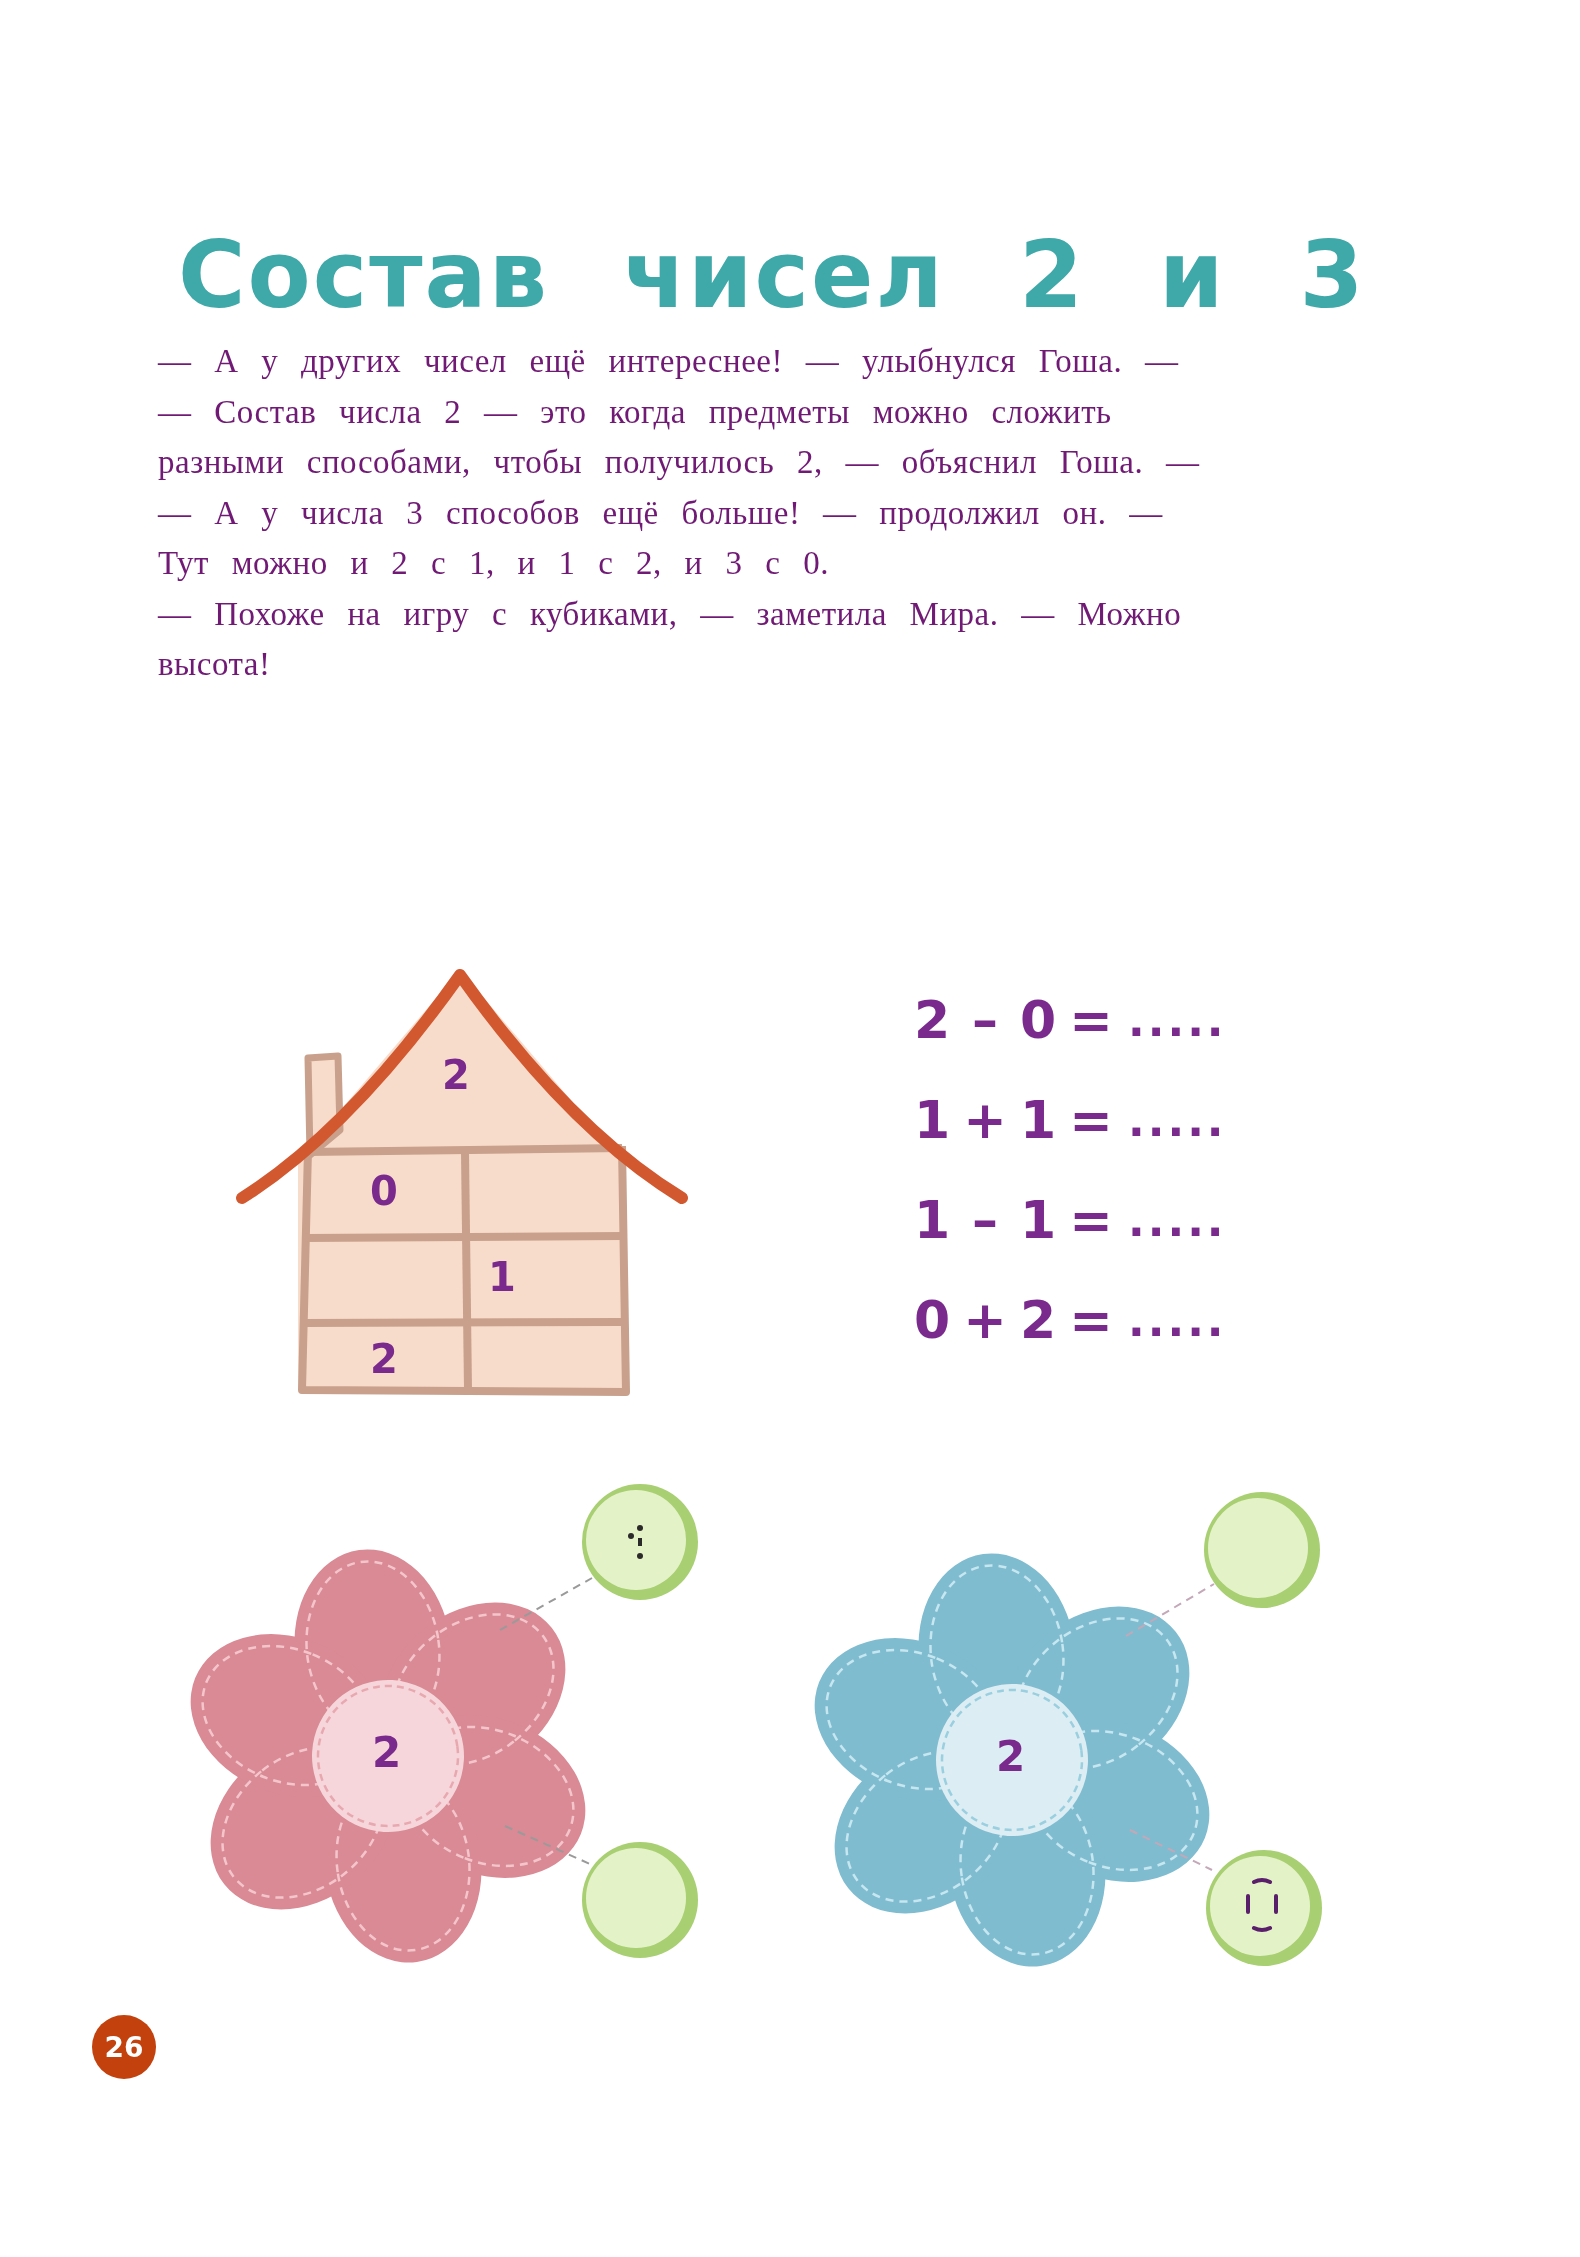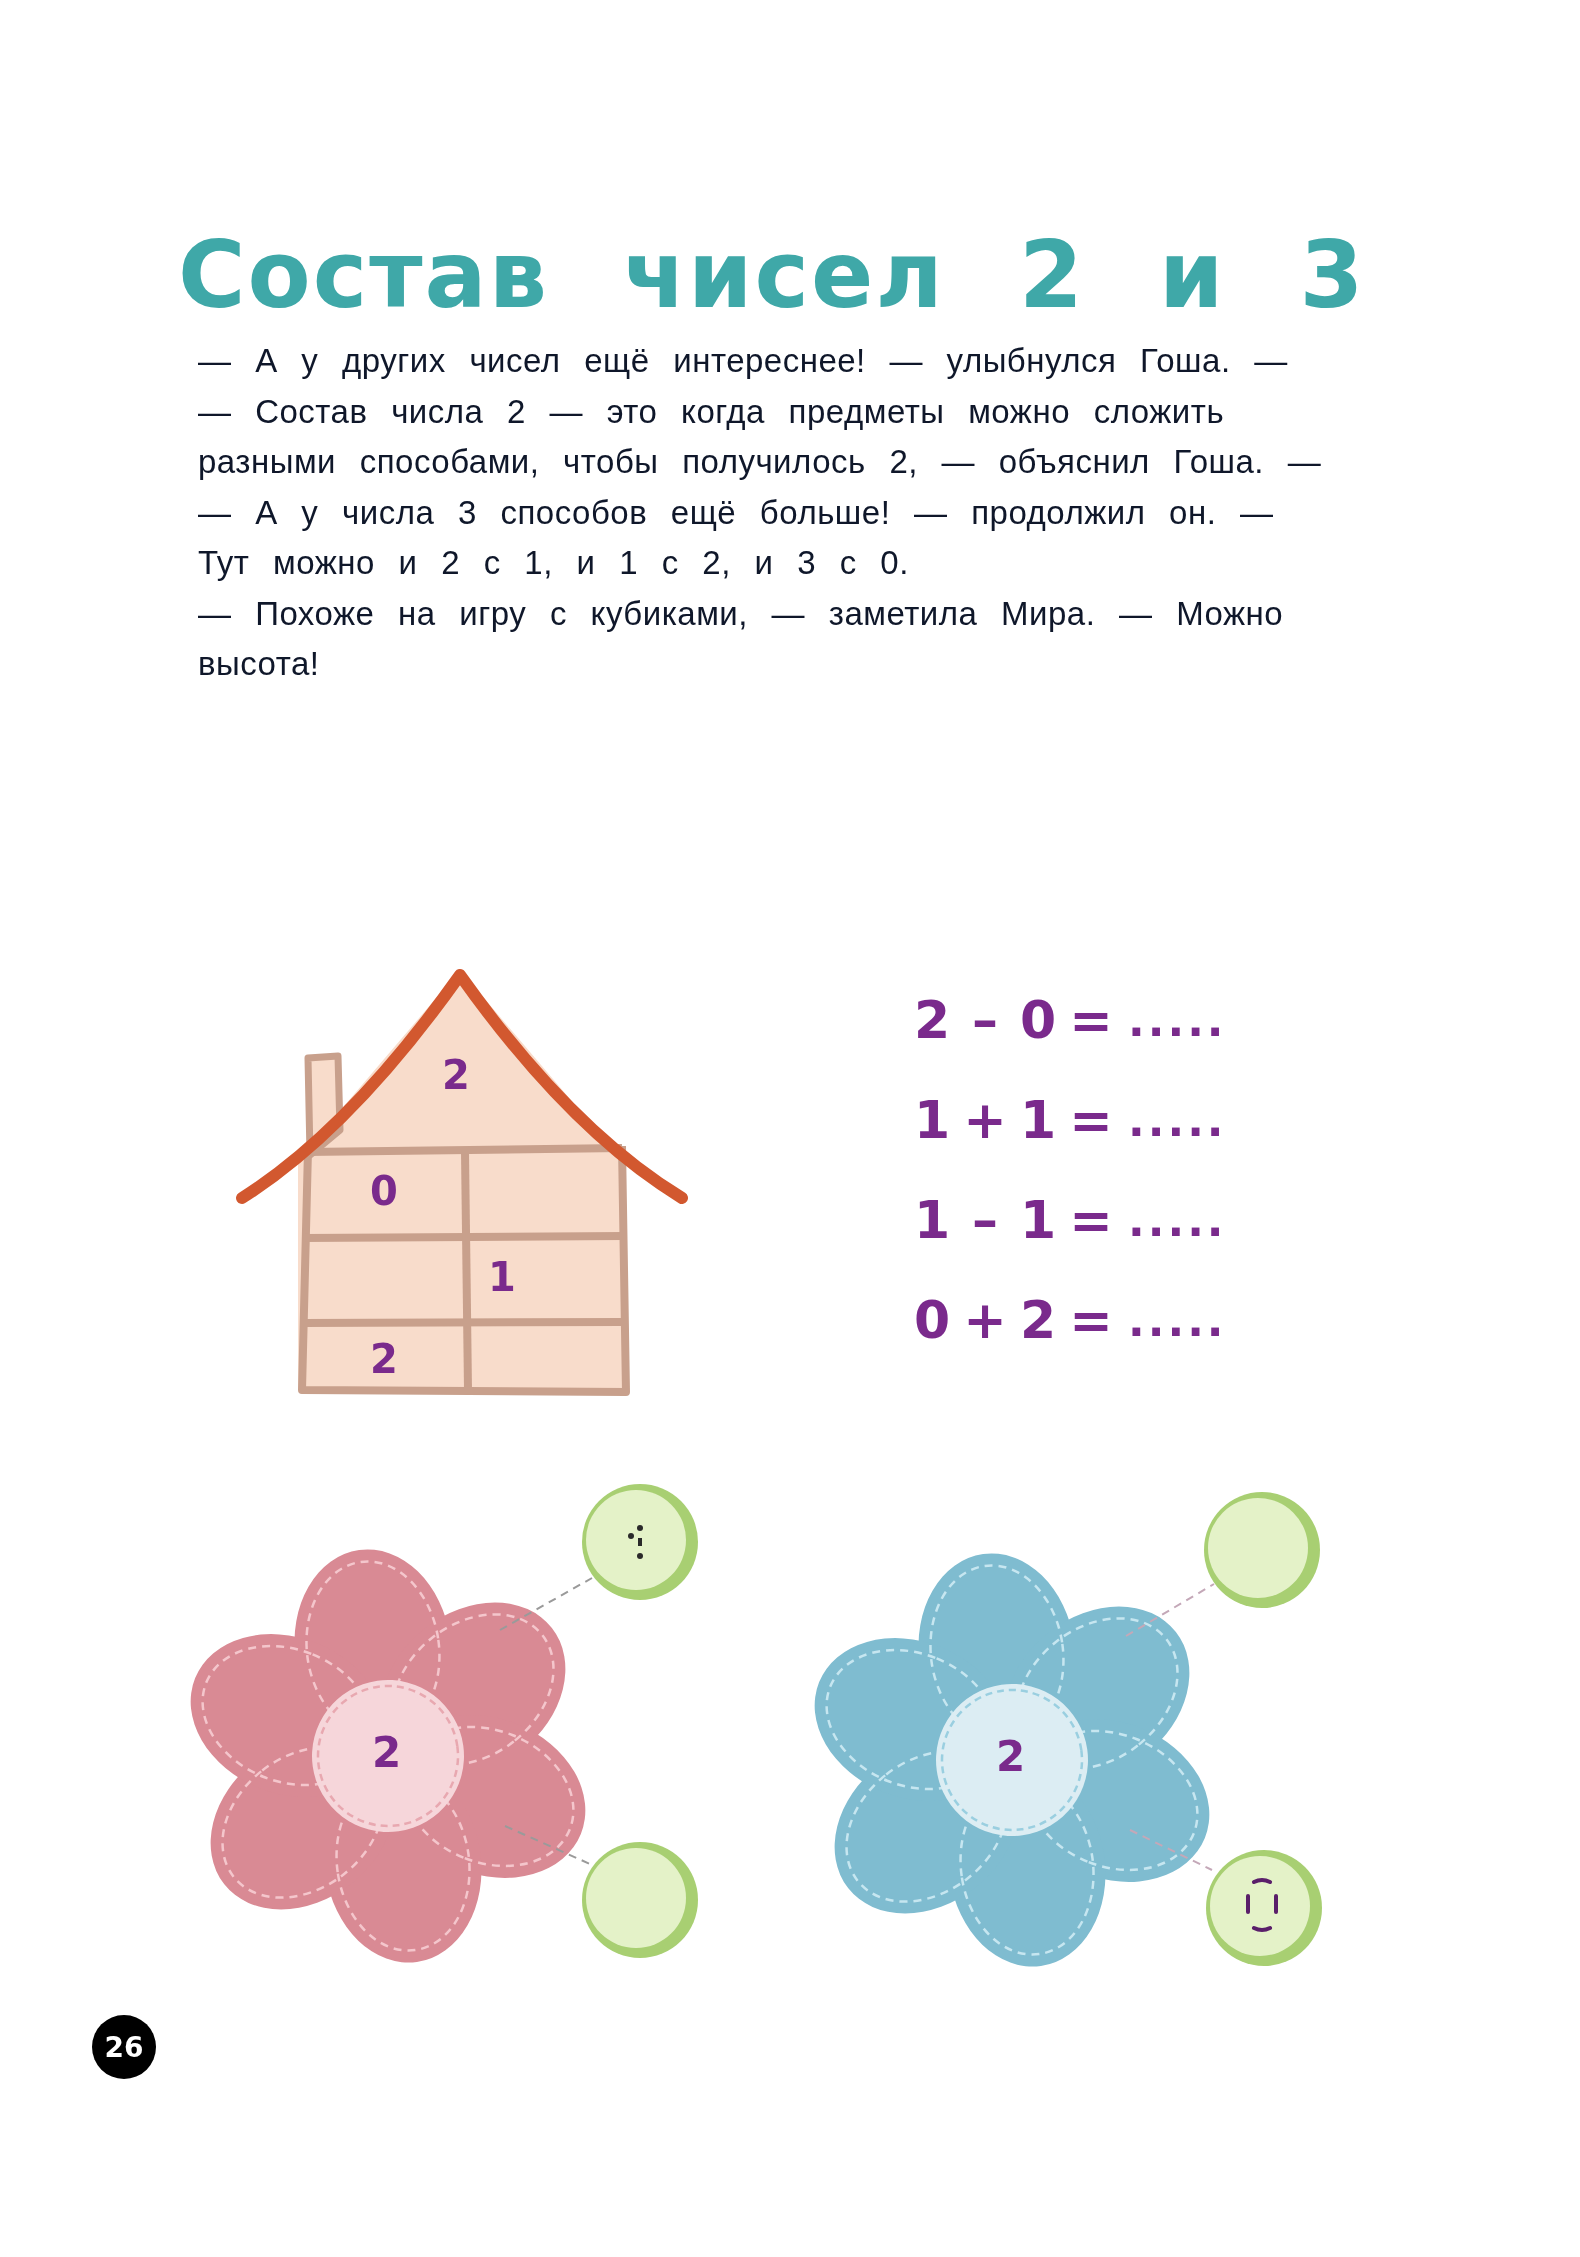--- a/index.html
+++ b/index.html
@@ -5,40 +5,40 @@
   html, body { margin:0; padding:0; background:#ffffff; }
   body { width:1580px; height:2257px; position:relative; overflow:hidden; font-family:"DejaVu Sans", sans-serif; }
   .title {
     position:absolute; left:158px; top:168px;
     font-family:"DejaVu Sans", sans-serif; font-weight:bold;
     font-size:92px; color:#3fa8a8; letter-spacing:2px; word-spacing:40px;
     white-space:nowrap; line-height:1;margin-left:20px;
   }
   .story { position:absolute; left:158px; top:336px; width:1300px; }
   .story-line {
-    font-family:Liberation Sans, sans-serif; font-size:33px; color:#0f172a;
-    line-height:50.5px; white-space:nowrap; word-spacing:14px; letter-spacing:0.5px;margin-left:40px;
+    font-family:Liberation Serif, serif; font-size:33px; color:#701a75;
+    line-height:50.5px; white-space:nowrap; word-spacing:14px; letter-spacing:0.5px;
   }
   .house { position:absolute; left:230px; top:940px; width:460px; height:460px; }
   .house svg { width:100%; height:100%; }
   .eqs { position:absolute; left:912px; top:970px; width:400px; }
   .eq {
     height:100px; display:flex; align-items:center;
     font-family:"DejaVu Sans", sans-serif; font-weight:bold; font-size:52px; color:#7a2a8c;
   }
   .eq span { display:inline-block; text-align:center; }
   .eq .n { width:40px; }
   .eq .op { width:66px; }
   .eq .eqsign { width:66px; }
   .eq .blank { font-size:44px; letter-spacing:3px; margin-left:4px; }
   .flowers { position:absolute; left:0; top:1460px; width:1580px; height:560px; }
   .flowers svg { width:100%; height:100%; }
   .page-num {
     position:absolute; left:92px; top:2015px; width:64px; height:64px; border-radius:50%;
-    background:#000000; color:#ffffff; font-family:"DejaVu Sans", sans-serif; font-weight:bold;
+    background:#c2410c; color:#ffffff; font-family:"DejaVu Sans", sans-serif; font-weight:bold;
     font-size:28px; display:flex; align-items:center; justify-content:center;
   }
 </style>
 </head>
 <body>
 
 <h1 class="title">Состав чисел 2 и 3</h1>
 
 <div class="story">
   <div class="story-line">— А у других чисел ещё интереснее! — улыбнулся Гоша. —</div>

